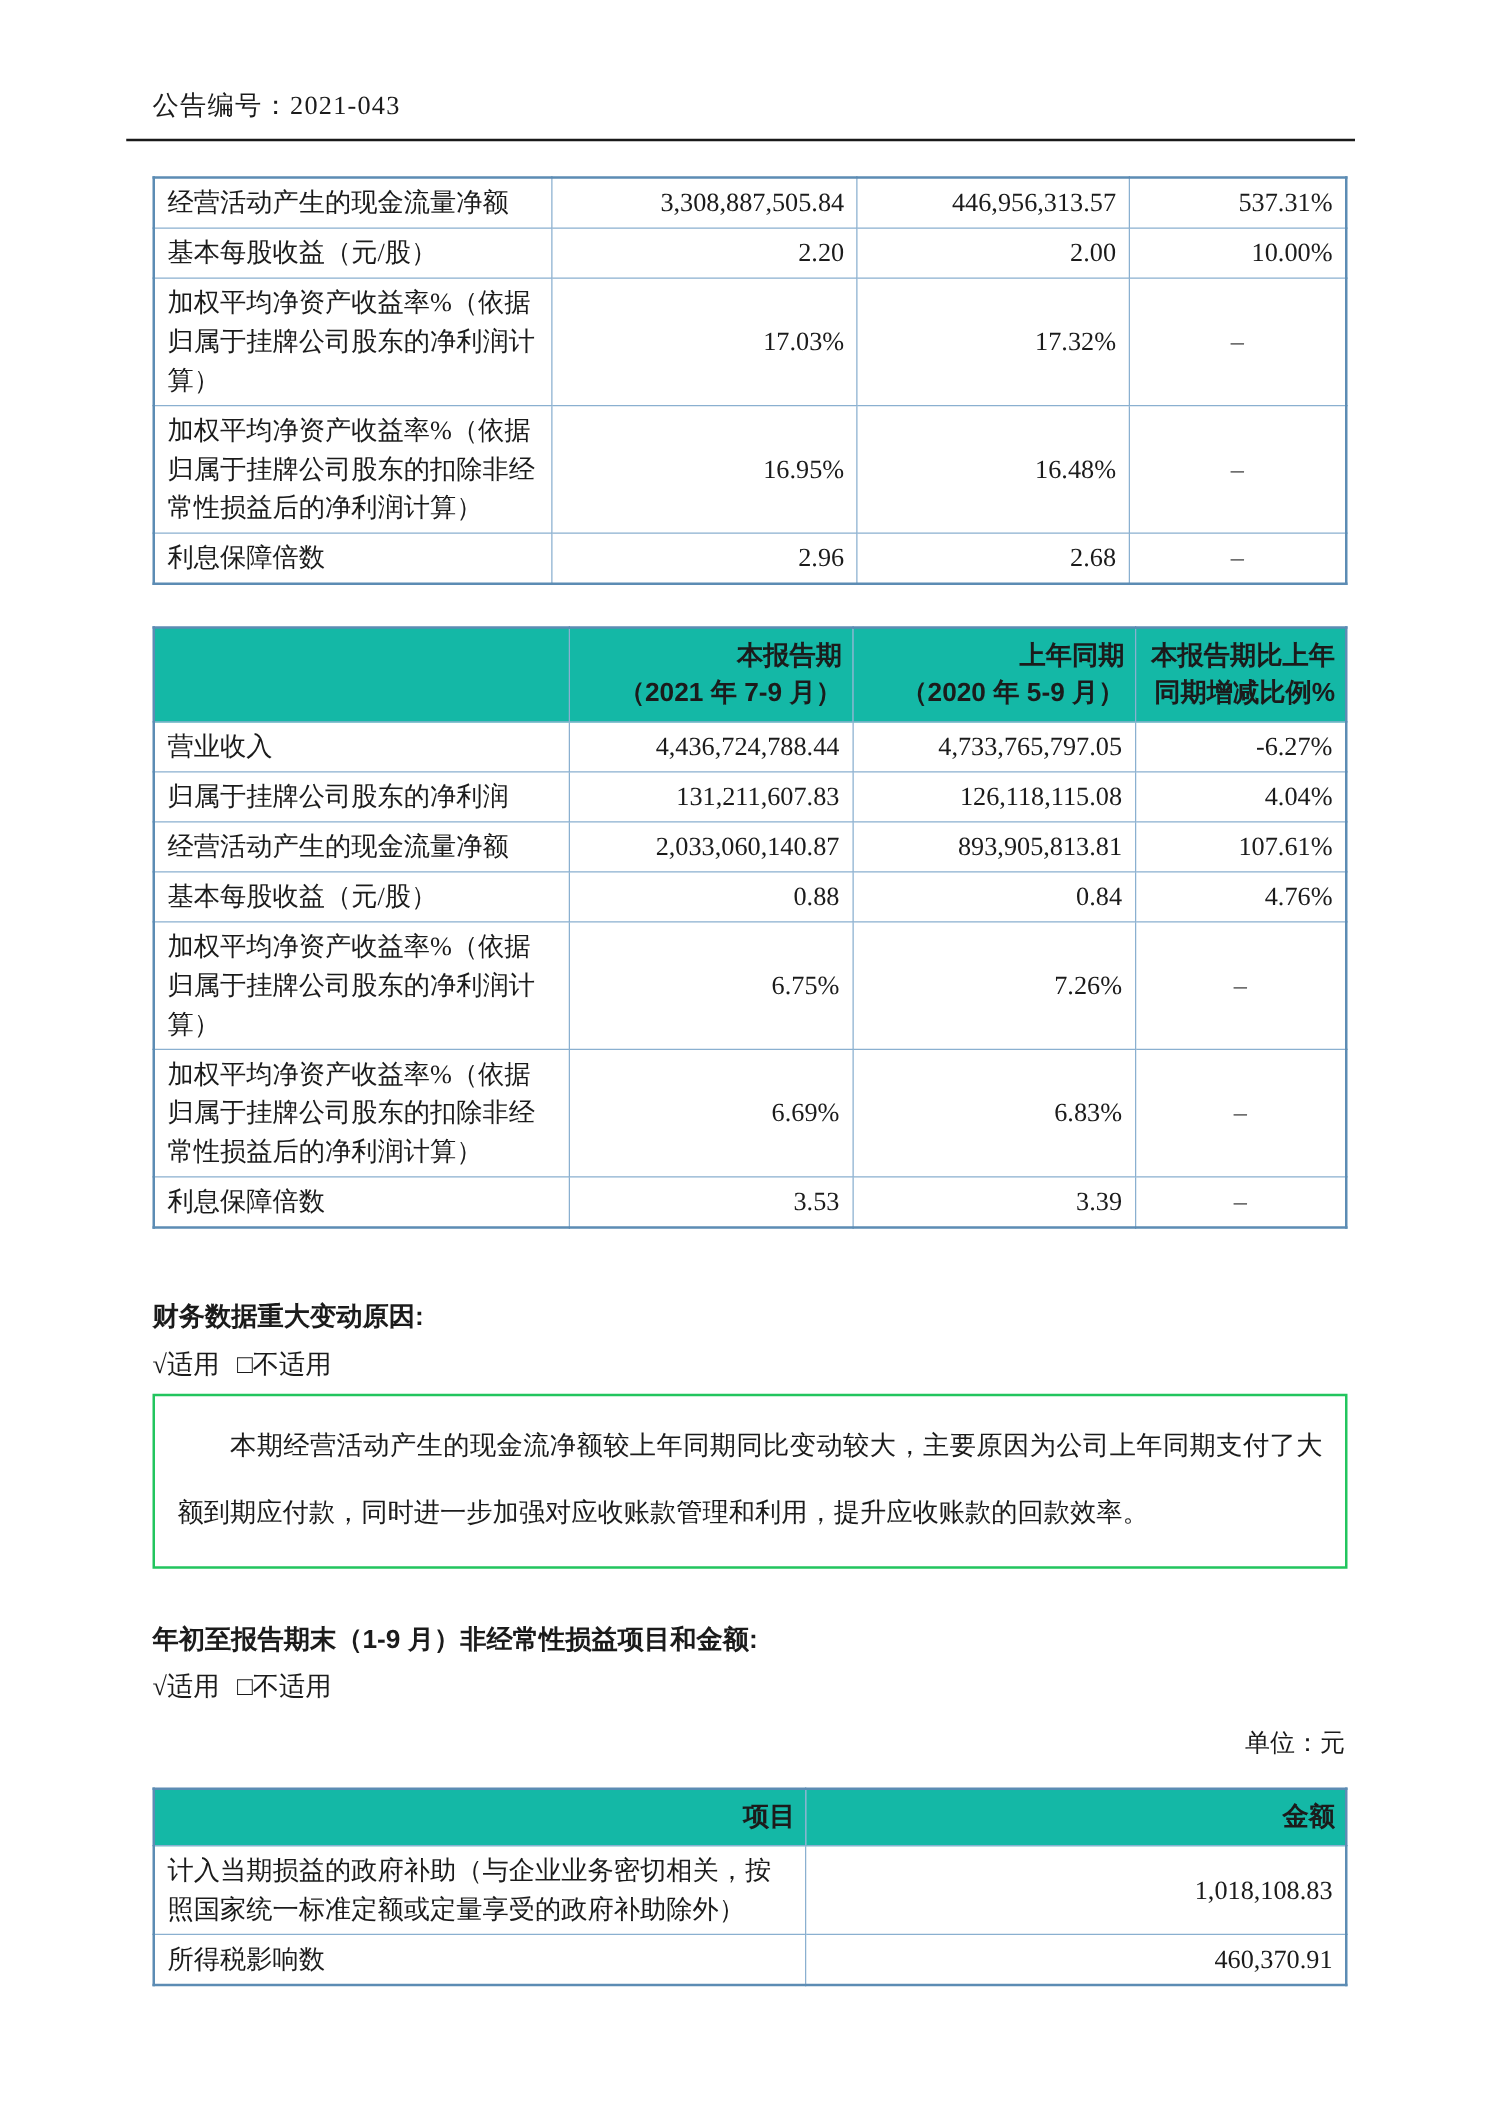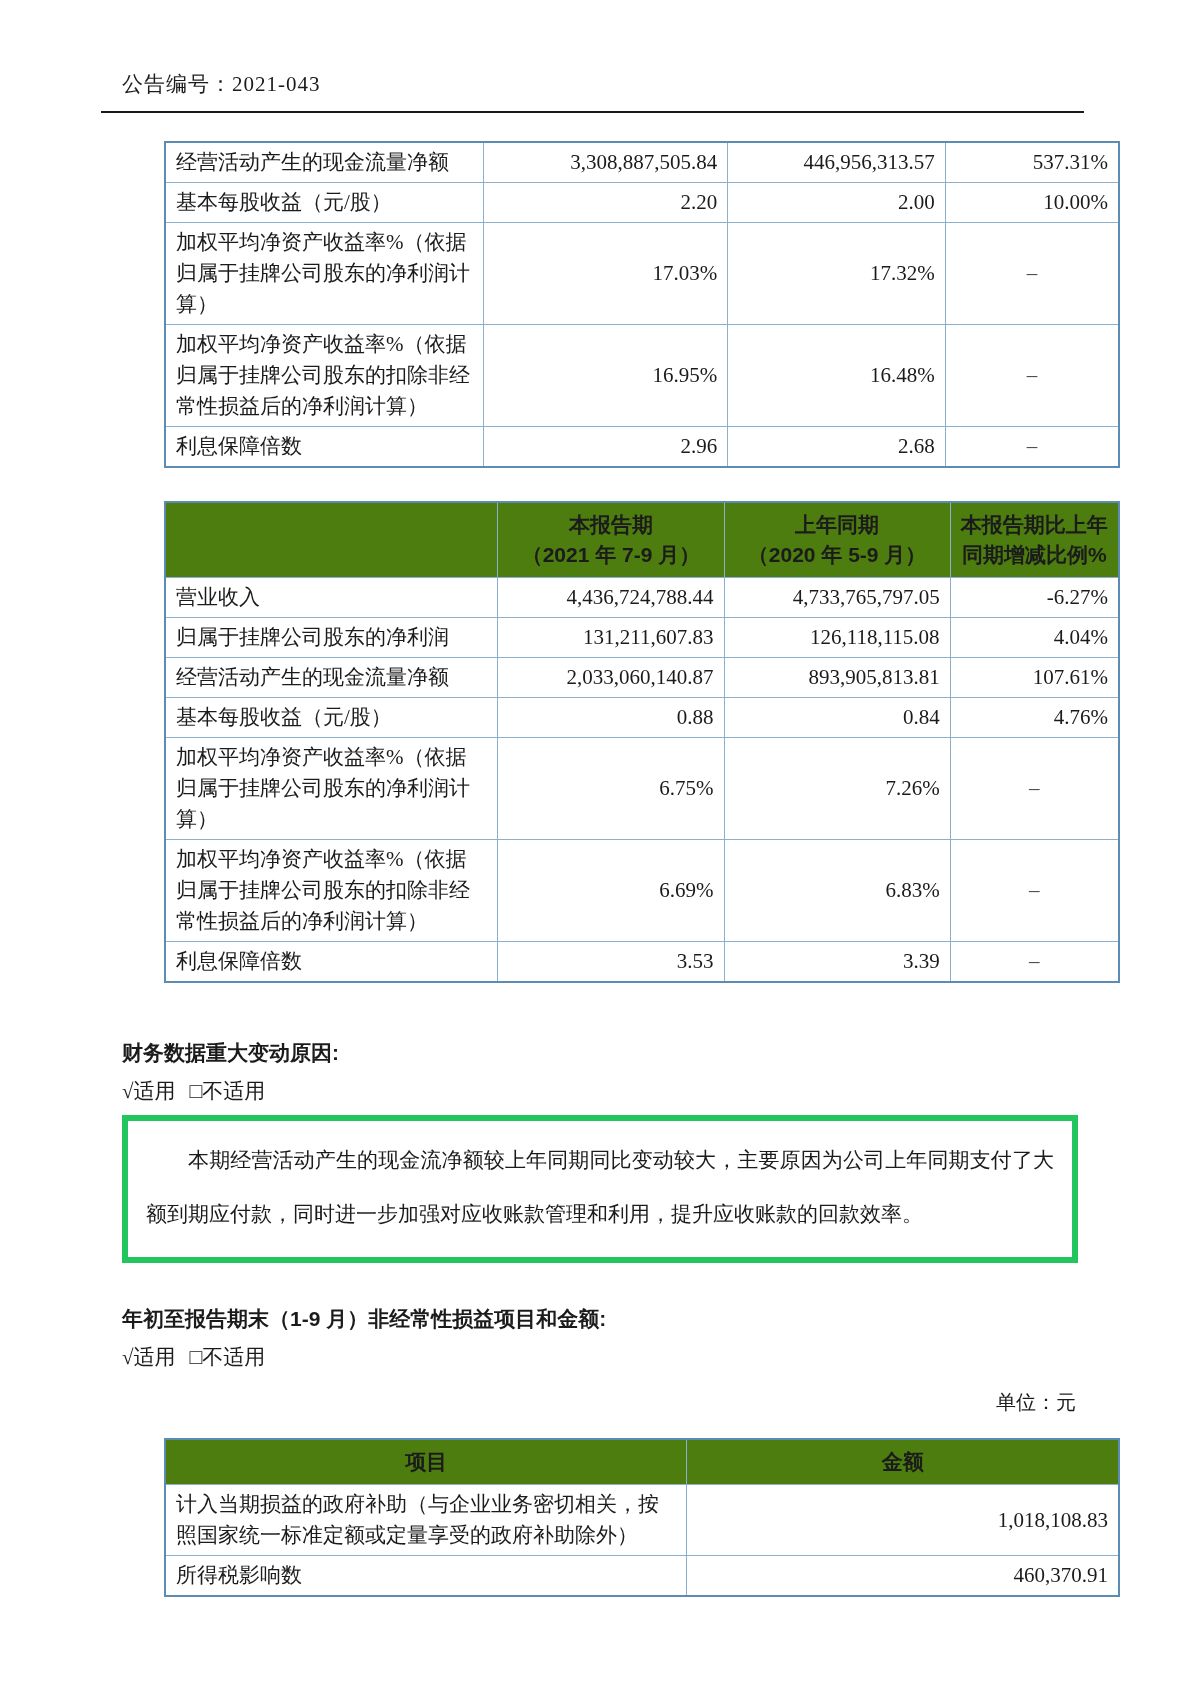--- a/index.html
+++ b/index.html
@@ -22,21 +22,20 @@
     height:2px; background:#1a1a1a;
     margin-top:13px; margin-left:-21px;
     width:983px;
   }
 
   table.fin-table {
     width:100%;
     border-collapse:collapse;
     font-size:21px;
     table-layout:fixed;
-    margin-left:42px;
   }
   table.fin-table td {
     border:1px solid #8ab0d0;
     padding:4px 10px;
     line-height:31px;
     vertical-align:middle;
     word-break:break-all;
   }
   table.fin-table { border:2px solid #5c8cb4; }
 
@@ -47,40 +46,40 @@
   td.lbl { text-align:left; }
   td.num { text-align:right; padding-right:13px; }
   td.dash { text-align:center; color:#454545; }
   td.vtop { vertical-align:top; padding-top:7px; }
 
   .hei, td.hd {
     font-family:"Liberation Sans","DejaVu Sans",sans-serif;
     font-weight:700;
   }
   tr.thead-row td {
-    background:#4d7c0f;
-    text-align:center;
+    background:#14b8a6;
+    text-align:right;
     line-height:30px;
     padding:7px 8px;
   }
   td.hd { font-size:21px; }
 
   .sec-title {
     font-size:21px;
     margin-top:56px;
   }
   .sec-title.second { margin-top:42px; }
   .applicability {
     font-size:21px;
     margin-top:10px;
   }
   .applicability .nospan { margin-left:14px; }
 
   .reason-box {
-    border:6px solid #22c55e;
+    border:2px solid #22c55e;
     margin-top:10px;
     padding:12px 18px 16px 18px;
   }
   .reason-box p {
     margin:0;
     font-size:21px;
     line-height:54px;
     text-indent:2em;
     text-align:justify;
   }

